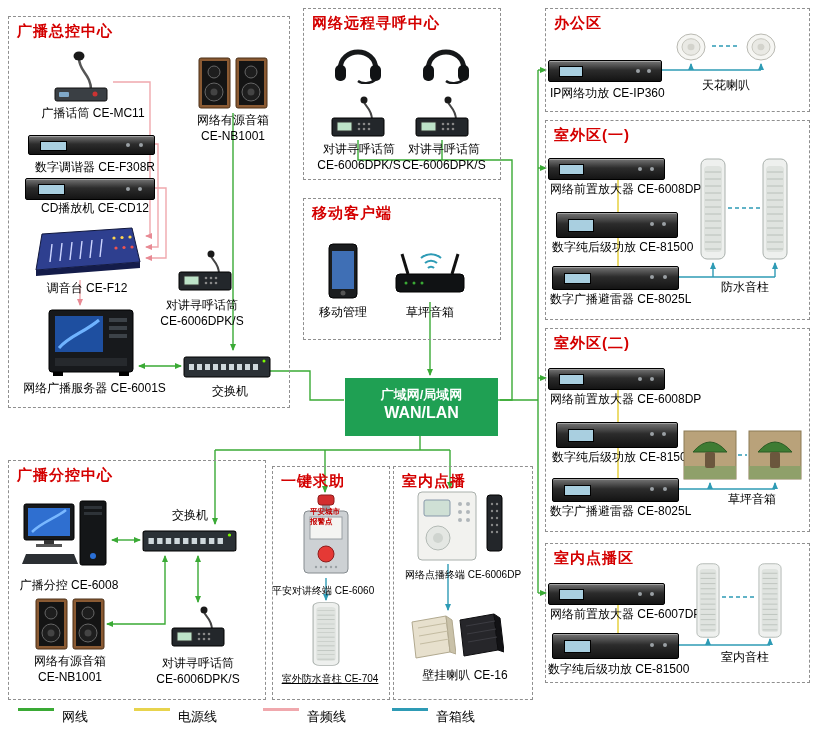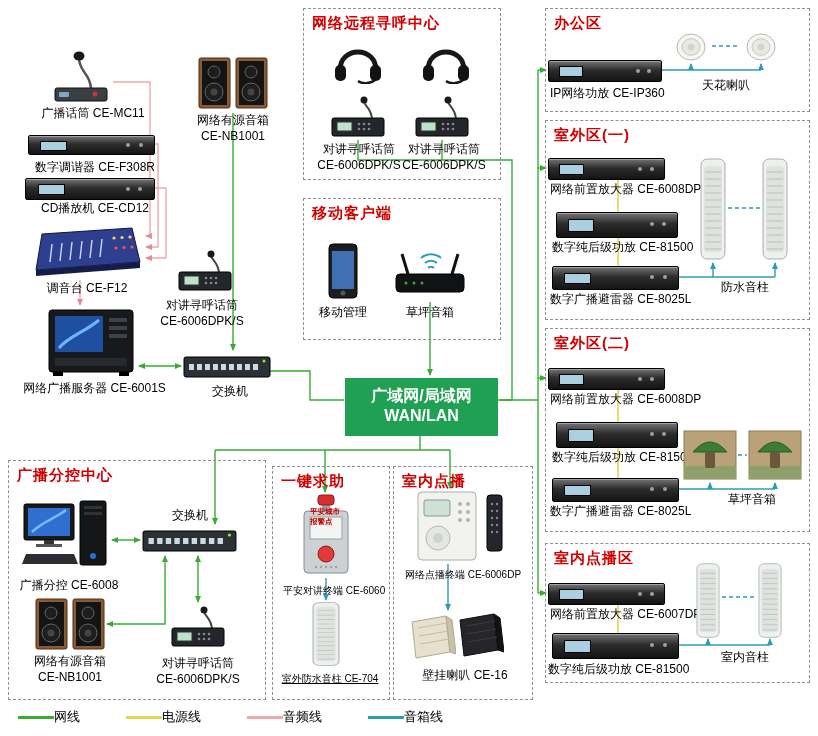--- a/index.html
+++ b/index.html
@@ -12,25 +12,25 @@
   .lbl.small{font-size:10px;white-space:nowrap;}
   .dev{position:absolute;}
   .rack{position:absolute;background:linear-gradient(180deg,#757575,#2c2c2c 45%,#141414);
         border:1px solid #000;border-radius:2px;box-shadow:inset 0 1px 0 rgba(255,255,255,.35);}
   .rack i{position:absolute;display:block;}
   .rack .disp{left:9%;top:26%;width:20%;height:44%;background:#a9cfe0;border:1px solid #000;}
   .rack .k{width:4px;height:4px;border-radius:50%;background:#9aa0a4;top:38%;}
   .rack .k1{right:9%;} .rack .k2{right:19%;}
   .wanbox{position:absolute;left:345px;top:378px;width:153px;height:58px;background:#1fa053;
           color:#fff;text-align:center;font-weight:bold;}
-  .wan1{font-size:16px;margin-top:8px;} .wan2{font-size:16px;}
+  .wan1{font-size:13px;margin-top:8px;} .wan2{font-size:16px;}
   .screen-text{position:absolute;left:310px;top:507px;width:32px;text-align:left;color:#c30000;
                font-size:7.5px;line-height:1.3;font-weight:bold;}
   .legend{position:absolute;left:18px;top:708px;display:flex;gap:46px;align-items:center;}
-  .legend .item{display:flex;align-items:center;gap:0;font-size:13px;color:#000;}
+  .legend .item{display:flex;gap:8px;font-size:13px;color:#000;}
   .legend .seg{width:36px;height:3px;display:inline-block;background:#999;}
   svg.wires{position:absolute;left:0;top:0;}
 </style>
 </head>
 <body>
 
 <div class="canvas">
 
   <svg class="wires" width="818" height="736">
     <defs>
@@ -97,20 +97,23 @@
       <path d="M738,455 H747" stroke-dasharray="4 3"></path>
       <path d="M677,645 H770"></path>
       <path d="M708,645 V639" marker-end="url(#te)"></path>
       <path d="M770,645 V639" marker-end="url(#te)"></path>
       <path d="M722,597 H756" stroke-dasharray="4 3"></path>
       <path d="M326,578 V600" marker-end="url(#te)"></path>
       <path d="M448,564 V610" marker-end="url(#te)"></path>
     </g>
   </svg>
 
+  <div class="zone" style="left:8px;top:16px;width:280px;height:390px;">
+    <div class="ztitle">广播总控中心</div>
+  </div>
   <div class="zone" style="left:303px;top:8px;width:196px;height:170px;">
     <div class="ztitle">网络远程寻呼中心</div>
   </div>
   <div class="zone" style="left:545px;top:8px;width:263px;height:102px;">
     <div class="ztitle">办公区</div>
   </div>
   <div class="zone" style="left:303px;top:198px;width:196px;height:140px;">
     <div class="ztitle">移动客户端</div>
   </div>
   <div class="zone" style="left:545px;top:120px;width:263px;height:198px;">
@@ -519,21 +522,21 @@
         <circle cx="23" cy="73" r="1.2"></circle>
         <circle cx="28" cy="73" r="1.2"></circle>
         <circle cx="33" cy="73" r="1.2"></circle>
         <circle cx="38" cy="73" r="1.2"></circle>
       </g>
   </svg>
   <div class="screen-text">
     <div>平安城市</div>
       <div>报警点</div>
   </div>
-  <div class="lbl small" style="left:272px;top:584px;width:100px;padding-left:11px;">平安对讲终端 CE-6060</div>
+  <div class="lbl small" style="left:272px;top:584px;width:100px;">平安对讲终端 CE-6060</div>
 
   <svg class="dev" style="left:312px;top:602px;" width="28" height="64" viewBox="0 0 26 102" preserveAspectRatio="none">
     <rect x="1" y="1" width="24" height="100" rx="6" fill="#eef0ee" stroke="#a9b0ac"></rect>
       <rect x="4" y="8" width="18" height="86" rx="4" fill="#dfe3df"></rect>
     <path stroke="#b9c0ba" d="M5,14H21 M5,21H21 M5,28H21 M5,35H21 M5,42H21 M5,49H21 M5,56H21 M5,63H21 M5,70H21 M5,77H21 M5,84H21 M5,91H21"></path>
   </svg>
   <div class="lbl small" style="left:272px;top:672px;width:116px;text-decoration:underline;">室外防水音柱 CE-704</div>
 
   <svg class="dev" style="left:416px;top:490px;" width="62" height="72" viewBox="0 0 62 72">
     <rect x="2" y="2" width="58" height="68" rx="4" fill="#f2f2ef" stroke="#a9b0ac"></rect>

